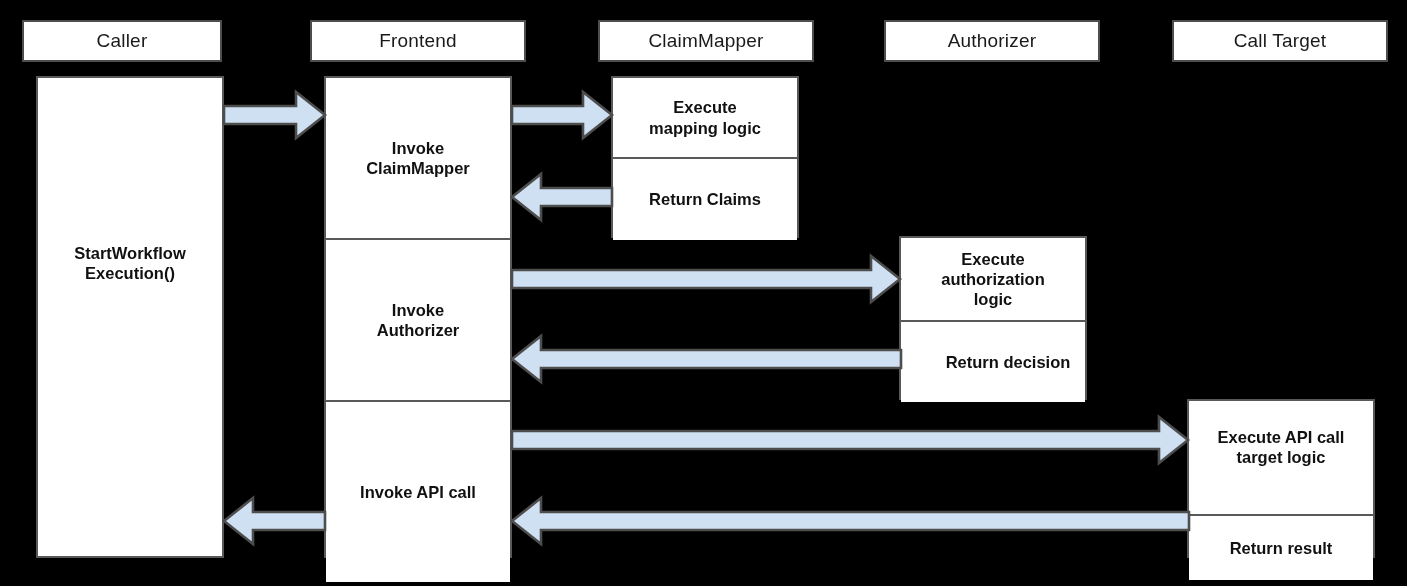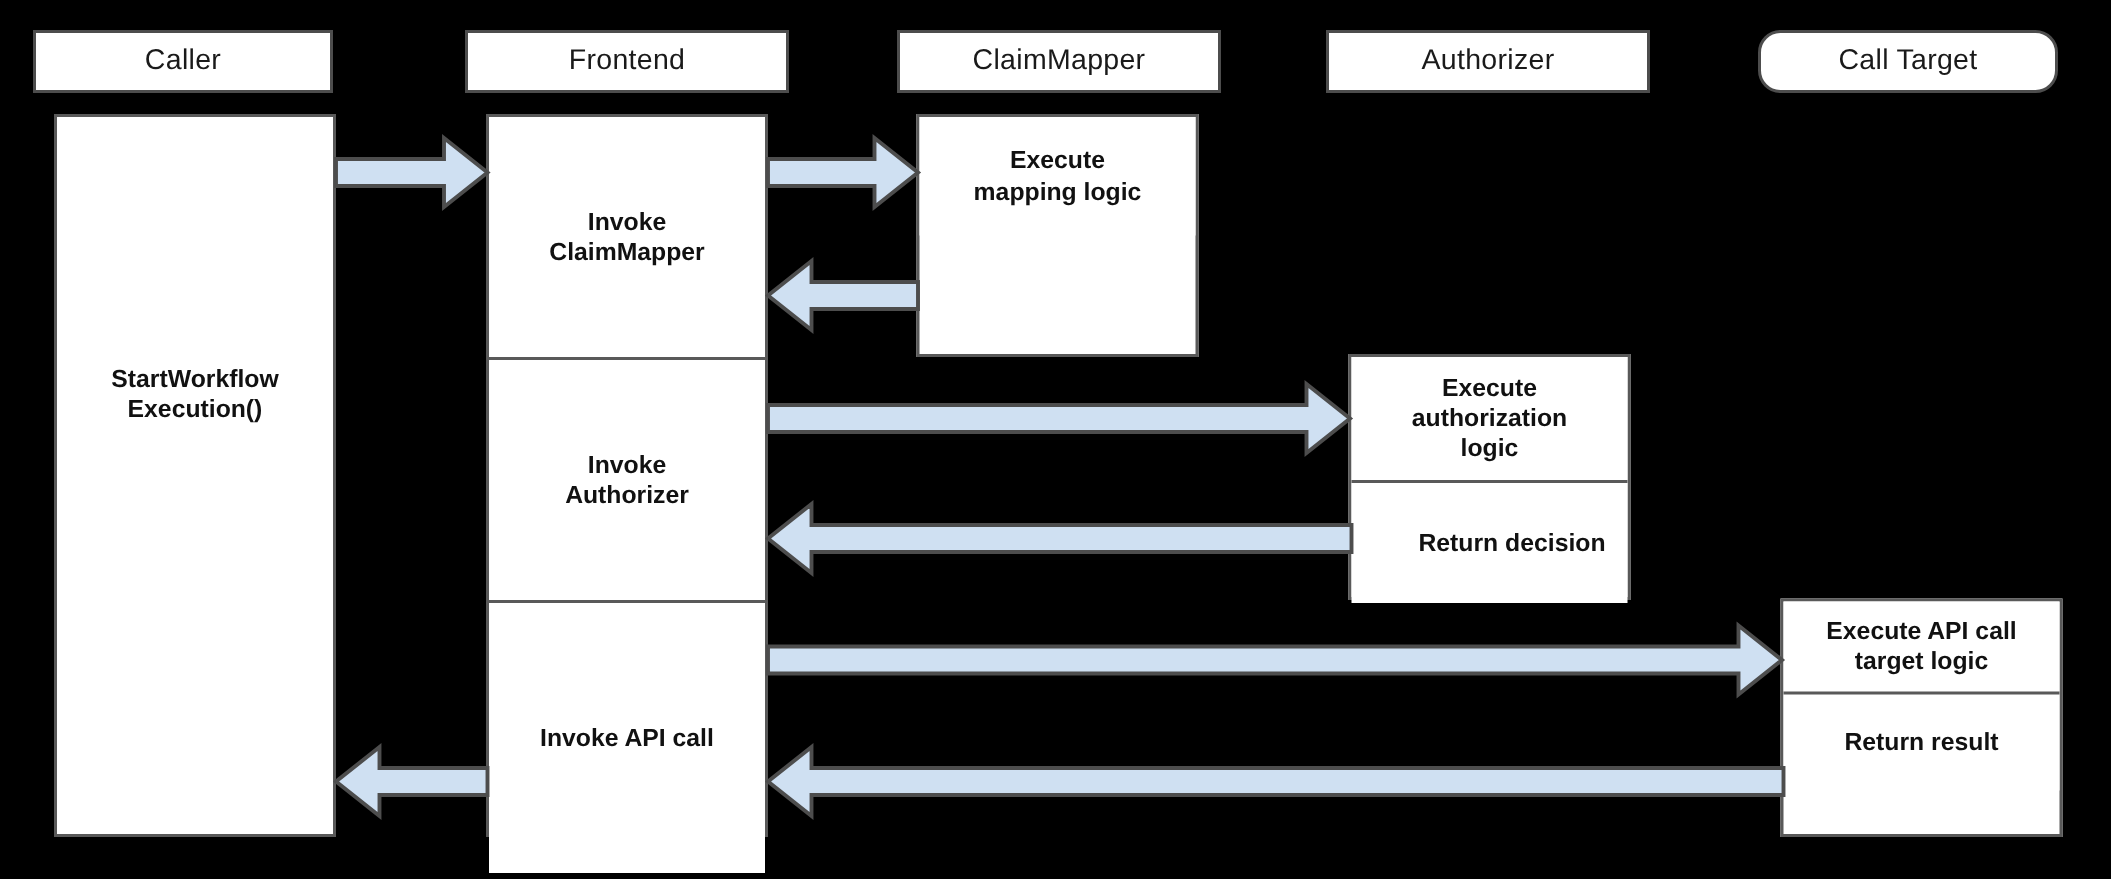--- a/index.html
+++ b/index.html
@@ -84,46 +84,47 @@
   </div>
 
   <div class="lifeline-header" style="left:598px; top:20px; width:216px; height:42px;">
     <span>ClaimMapper</span>
   </div>
 
   <div class="lifeline-header" style="left:884px; top:20px; width:216px; height:42px;">
     <span>Authorizer</span>
   </div>
 
-  <div class="lifeline-header" style="left:1172px; top:20px; width:200px; height:42px;border-radius:15px;">
+  <div class="lifeline-header" style="left:1172px; top:20px; width:216px; height:42px;">
     <span>Call Target</span>
   </div>
 
   <div class="activation" style="left:36px; top:76px; width:188px; height:482px;">
     <div class="step" style="height:370px;">StartWorkflow<br>Execution()</div>
   </div>
 
   <div class="activation" style="left:324px; top:76px; width:188px; height:482px;">
     <div class="step" style="height:160px;">Invoke<br>ClaimMapper</div>
     <div class="step" style="height:162px;">Invoke<br>Authorizer</div>
     <div class="step" style="height:182px;">Invoke API call</div>
   </div>
 
   <div class="activation" style="left:611px; top:76px; width:188px; height:162px;">
     <div class="step" style="height:79px;">Execute<br>mapping logic</div>
+    <div class="step" style="height:83px;">Return Claims</div>
   </div>
 
   <div class="activation" style="left:899px; top:236px; width:188px; height:164px;">
     <div class="step" style="height:82px;">Execute<br>authorization<br>logic</div>
     <div class="step" style="height:82px;padding-left:36px;">Return decision</div>
   </div>
 
   <div class="activation" style="left:1187px; top:399px; width:188px; height:159px;">
-    <div class="step" style="height:60px;">Execute API call<br>target logic</div>
-    <div class="step" style="height:66px;">Return result</div>
+    <div class="step" style="height:92px;">Execute API call<br>target logic</div>
+    <div class="step" style="height:66px;margin-top:21px;">Return result</div>
   </div>
 
   <div class="arrow" style="left:224px; top:92px; width:102px; height:46px;">
     <svg width="102" height="46" viewBox="0 0 102 46" preserveAspectRatio="none">
       <path d="M0,14 L72,14 L72,0 L101,23 L72,46 L72,32 L0,32 Z" fill="#cfe0f2" stroke="#4d4d4d" stroke-width="2.6" stroke-linejoin="miter"></path>
     </svg>
   </div>
 
   <div class="arrow" style="left:512px; top:92px; width:101px; height:46px;">
     <svg width="101" height="46" viewBox="0 0 101 46" preserveAspectRatio="none">

